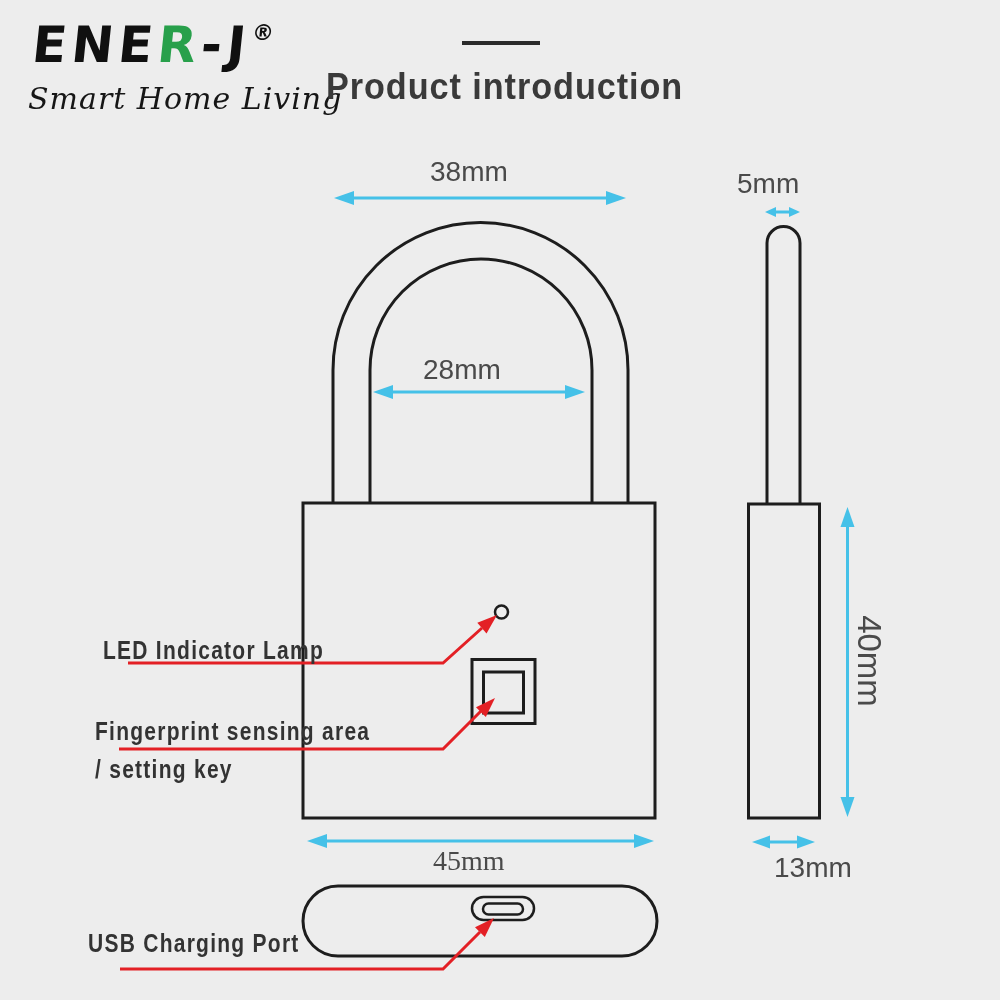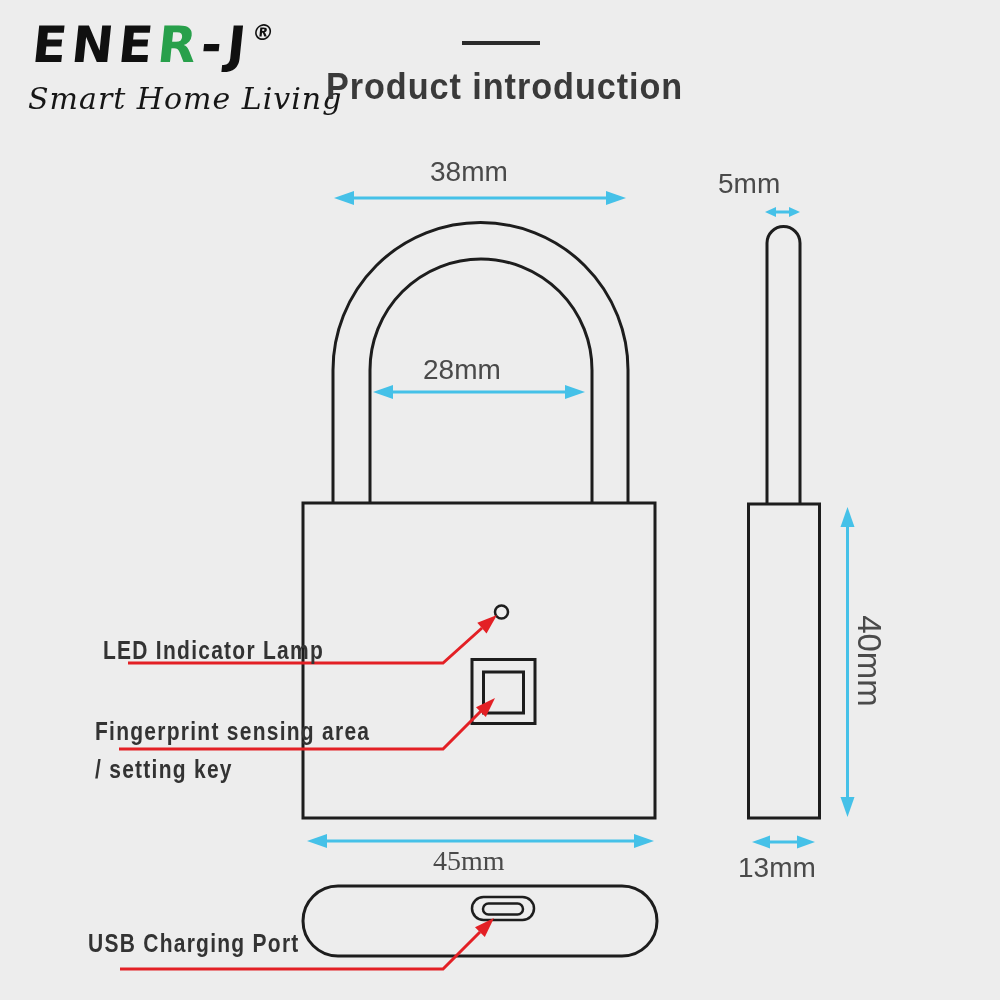--- a/index.html
+++ b/index.html
@@ -62,22 +62,22 @@
   .title-dash {
     position: absolute; left: 462px; top: 41px;
     width: 78px; height: 4px; background: #2b2b2b;
   }
 
   
   .dim-label { font-size: 28px; color: var(--dimension-text); }
   .dim-38 { left: 430px; top: 158px; }
   .dim-28 { left: 423px; top: 356px; }
   .dim-45 { left: 433px; top: 847px; font-family: Liberation Serif, serif; }
-  .dim-5  { left: 718px; top: 170px; }
-  .dim-13 { left: 738px; top: 854px; }
+  .dim-5  { left: 737px; top: 170px; }
+  .dim-13 { left: 774px; top: 854px; }
   .dim-40 {
     left: 801px; top: 644px; width: 136px; height: 34px;
     text-align: center;
     transform: rotate(90deg);
     white-space: nowrap; position: absolute;
     font-size: 33px; color: var(--dimension-text); line-height: 1;
   }
 
   
   .callout-label {

